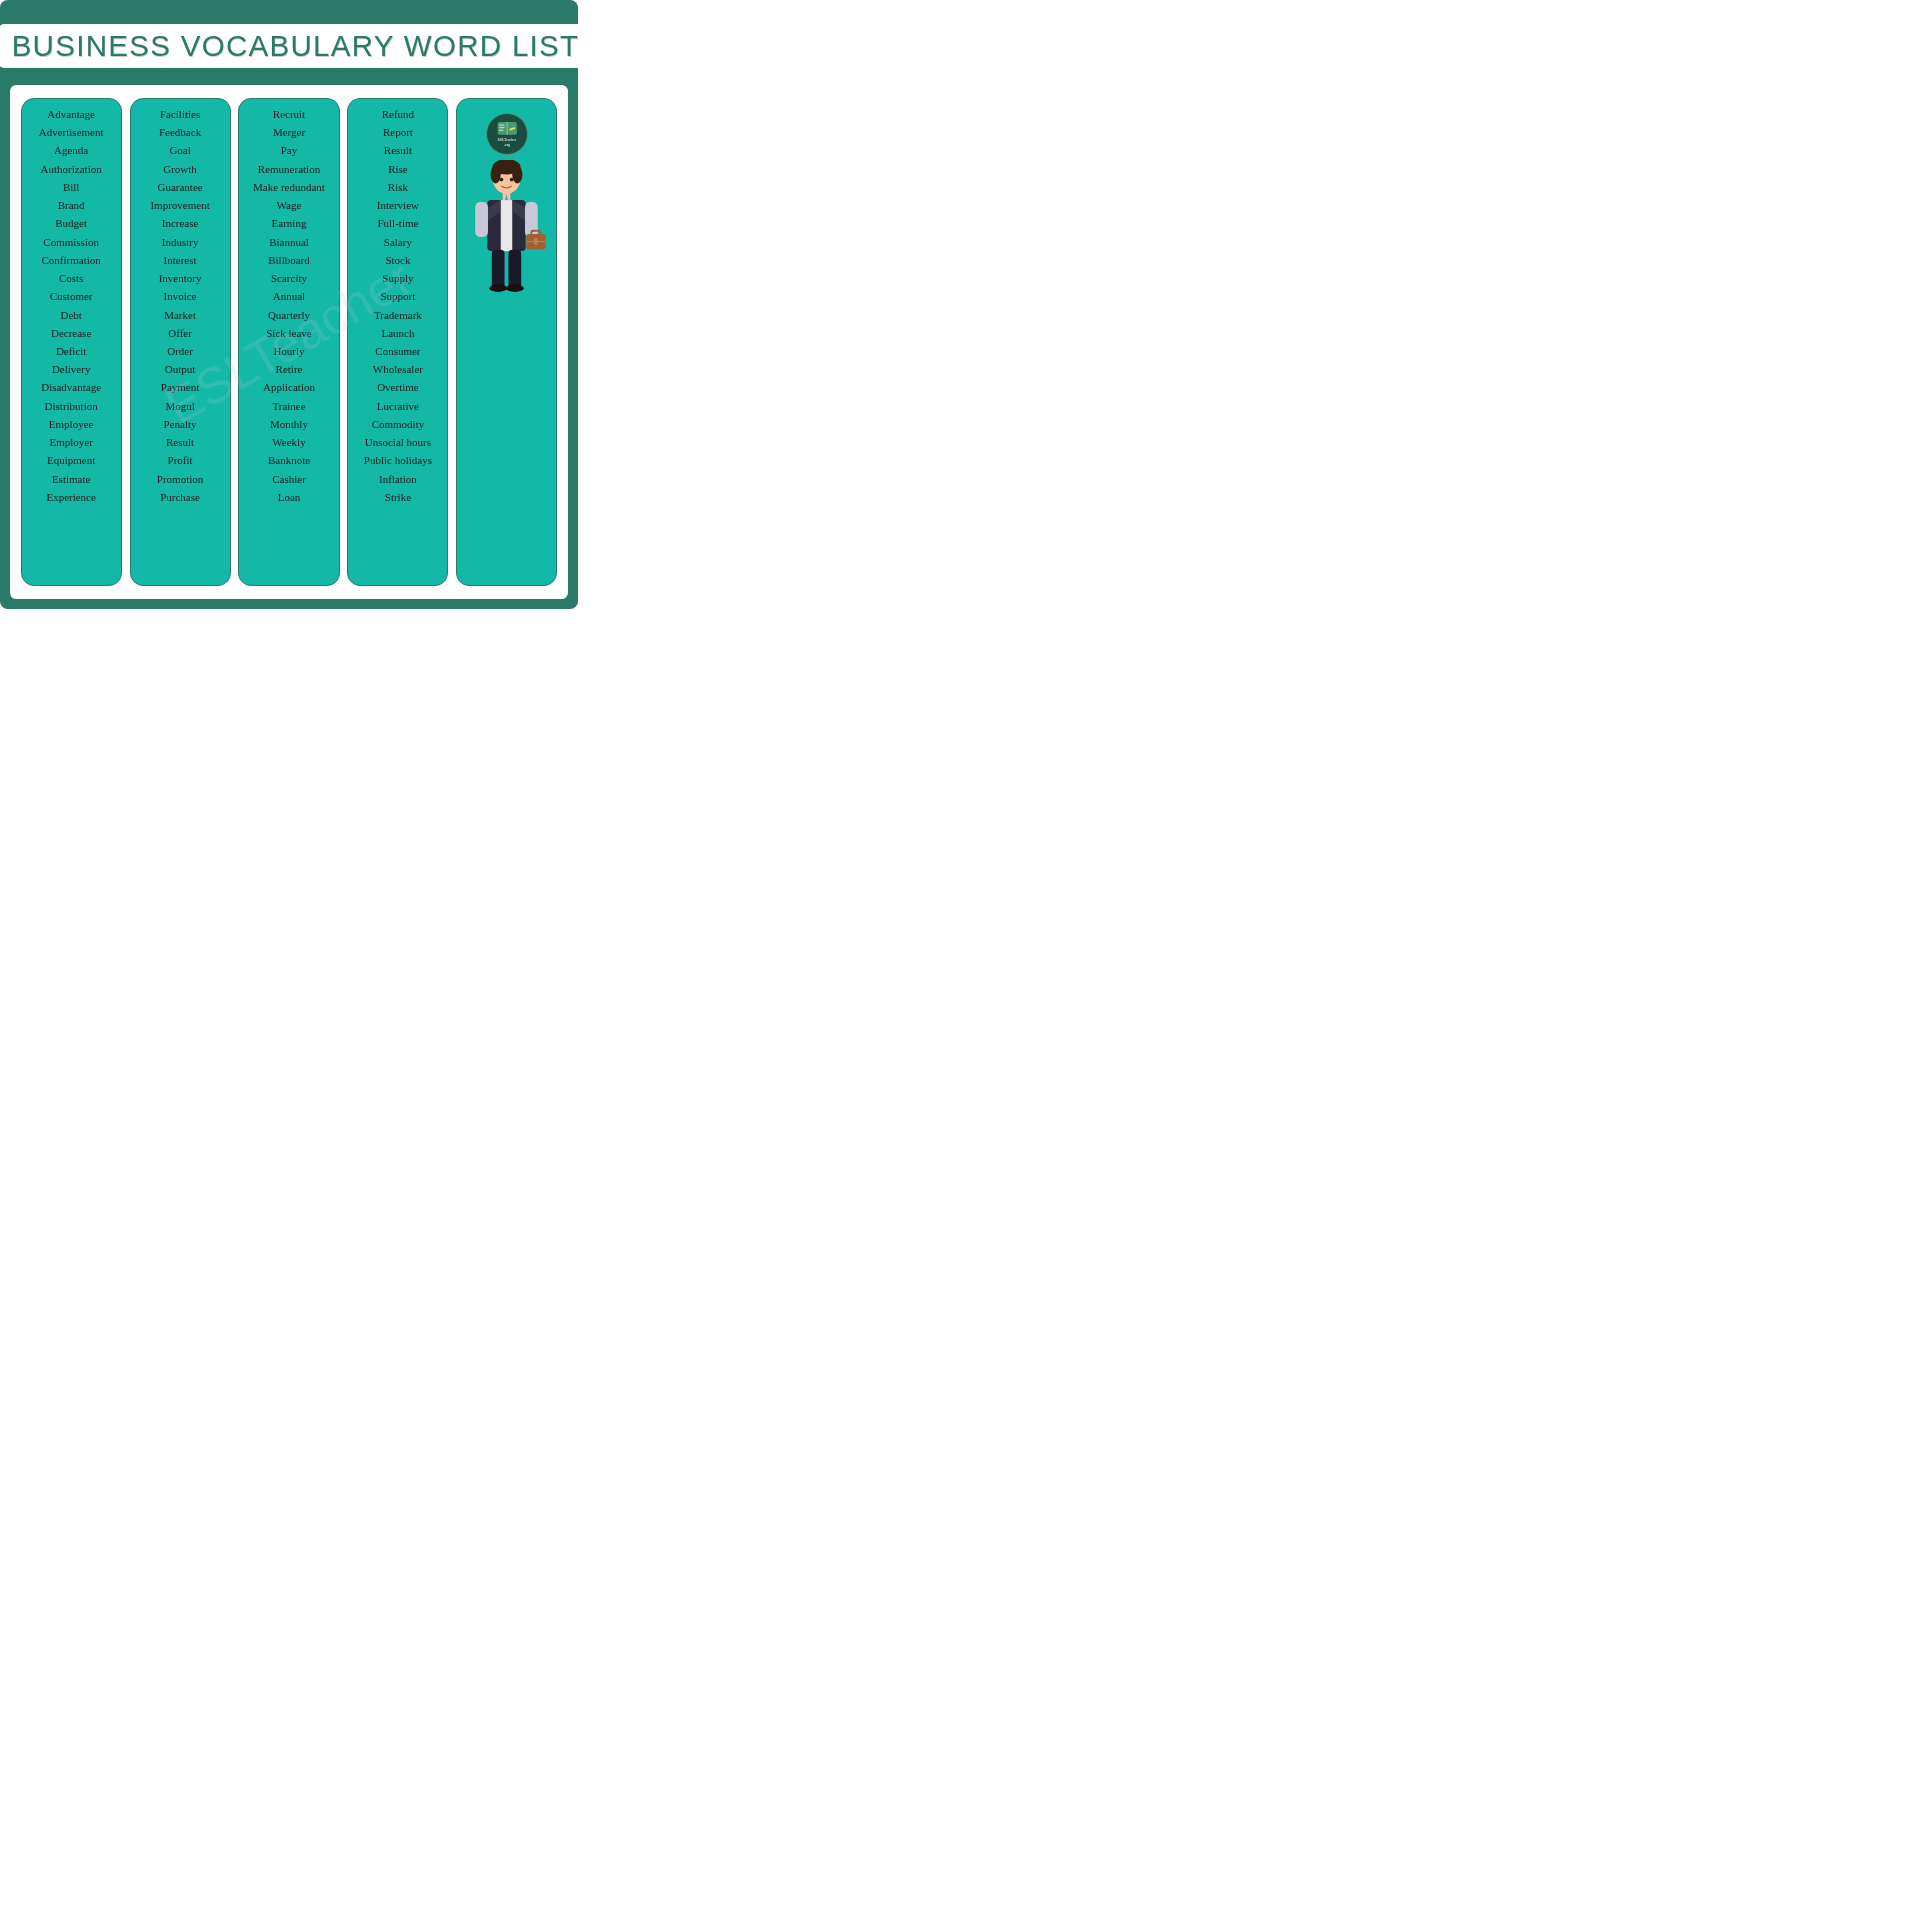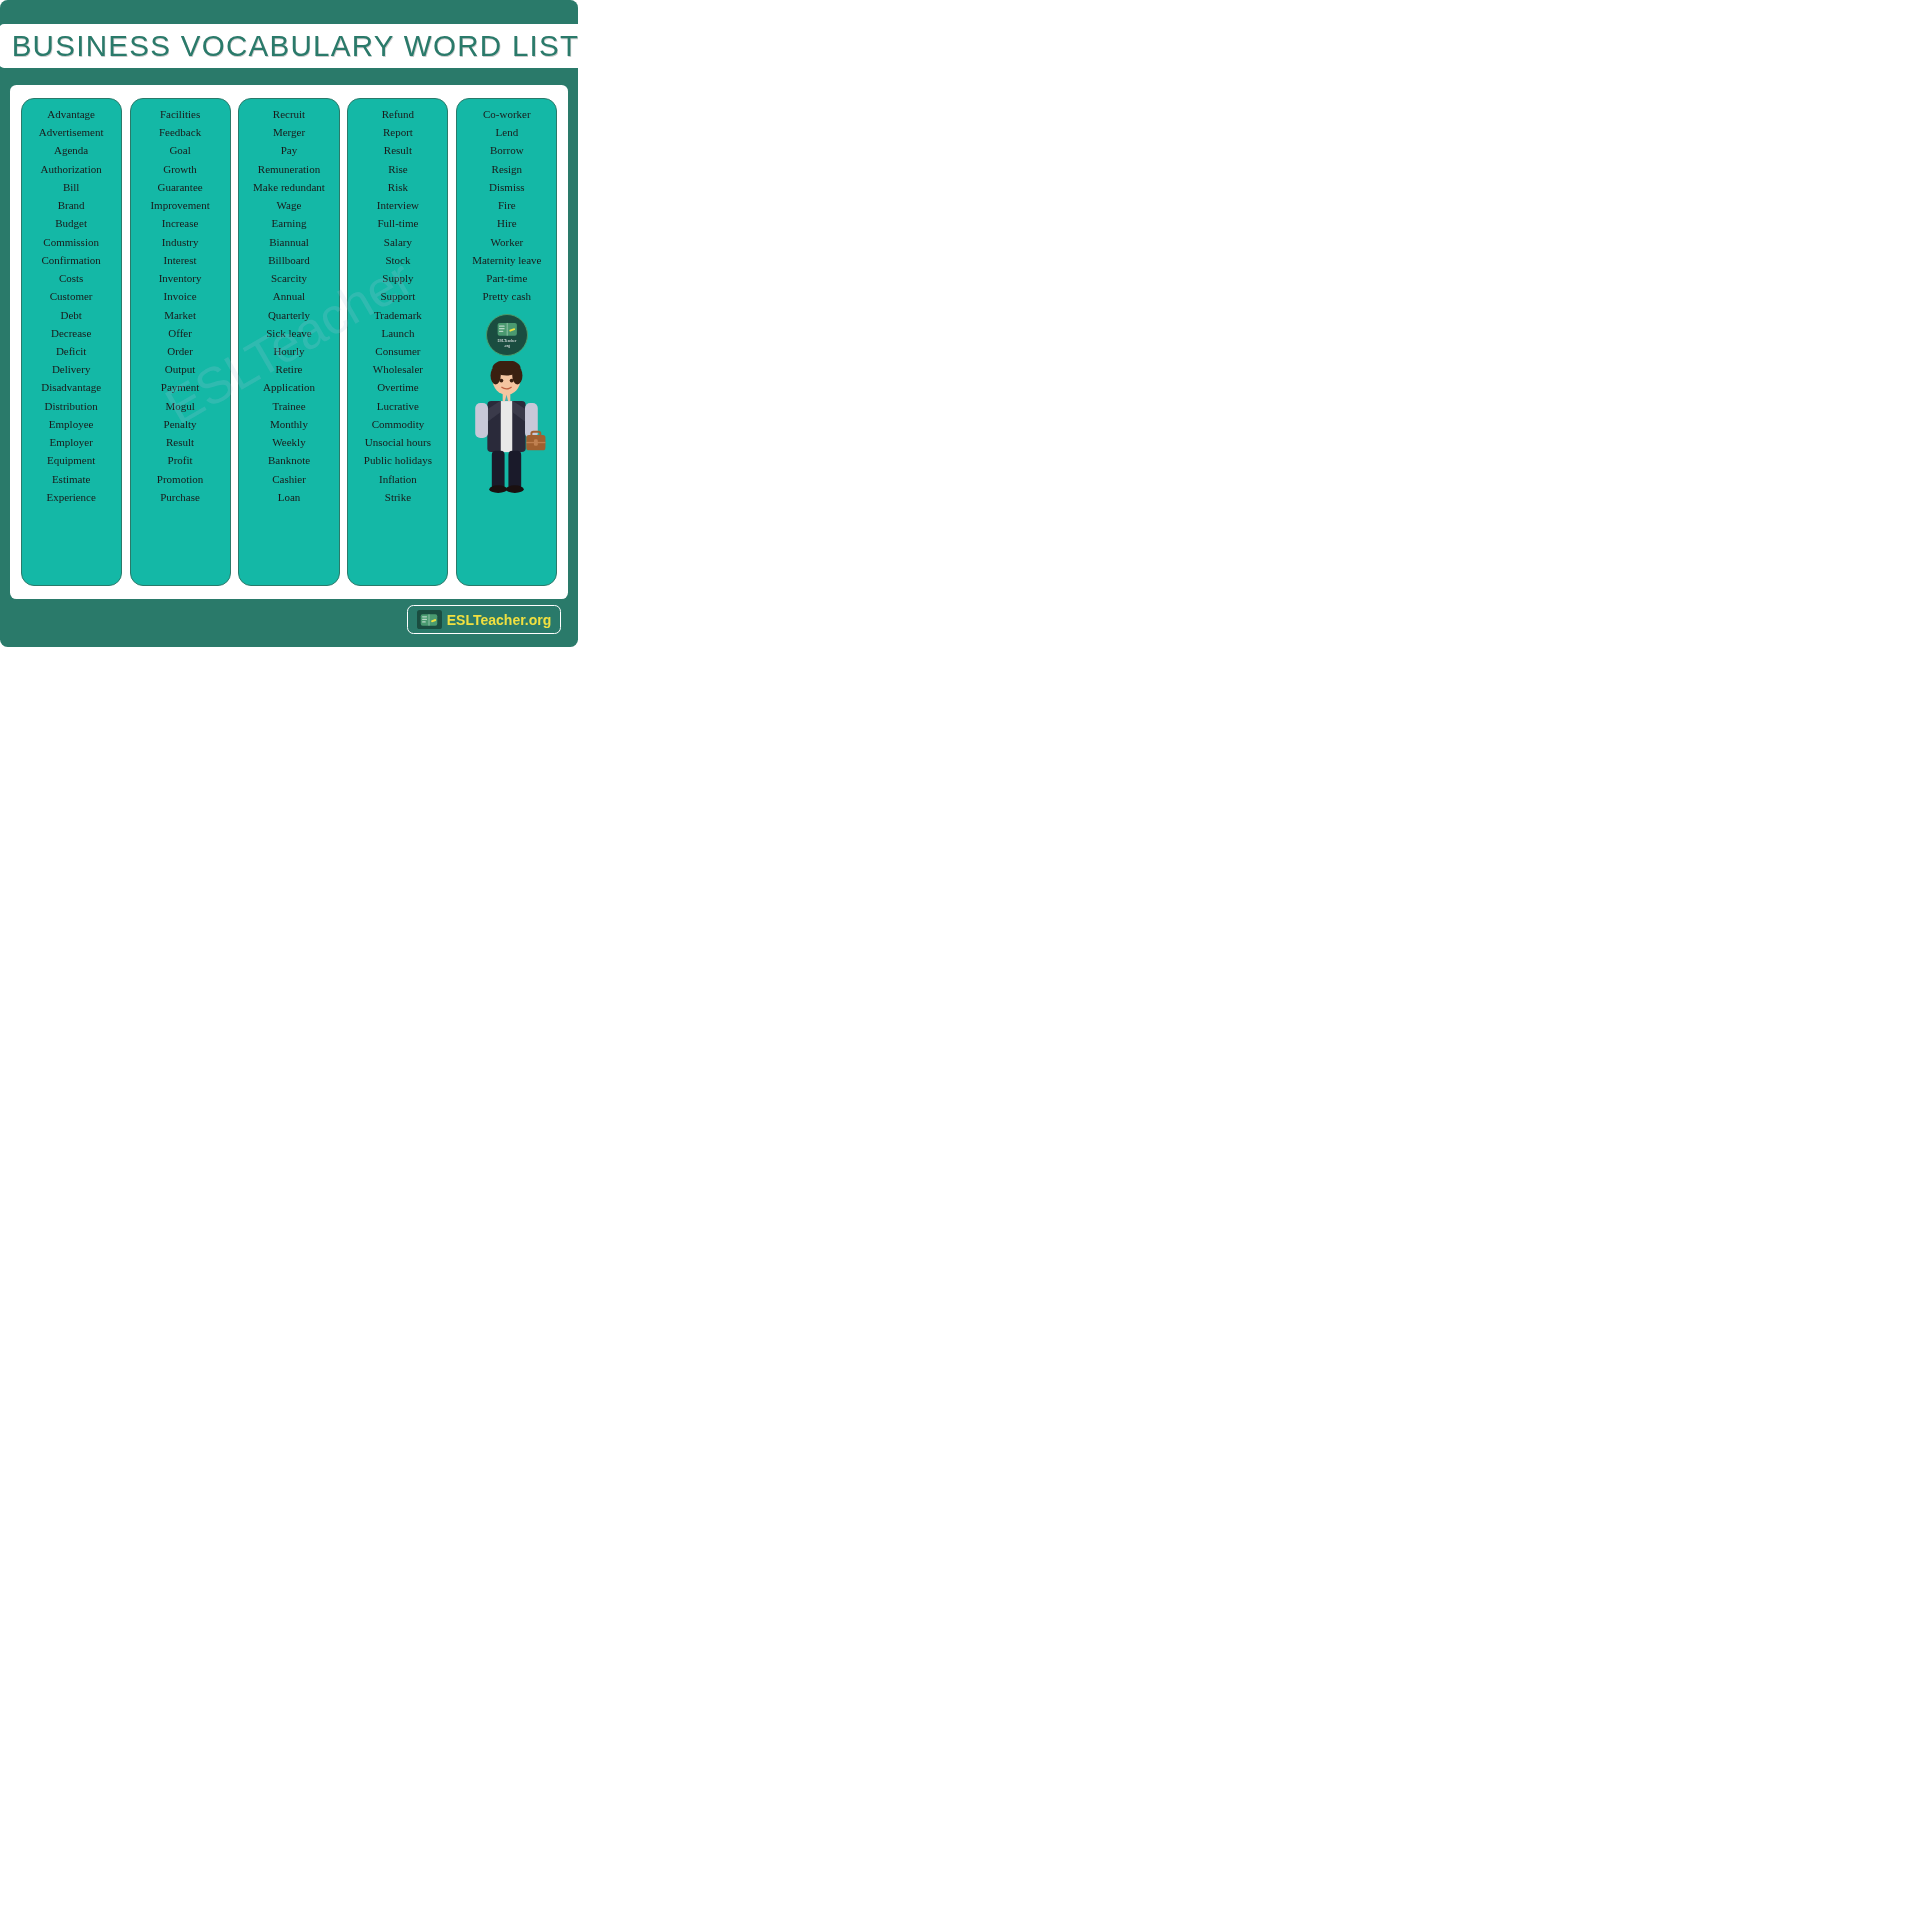--- a/index.html
+++ b/index.html
@@ -265,33 +265,20 @@
           <p class="word-item">Wholesaler</p>
           <p class="word-item">Overtime</p>
           <p class="word-item">Lucrative</p>
           <p class="word-item">Commodity</p>
           <p class="word-item">Unsocial hours</p>
           <p class="word-item">Public holidays</p>
           <p class="word-item">Inflation</p>
           <p class="word-item">Strike</p>
         </div>
         <div class="column">
-          <div class="character-words">
-            <p class="word-item">Co-worker</p>
-            <p class="word-item">Lend</p>
-            <p class="word-item">Borrow</p>
-            <p class="word-item">Resign</p>
-            <p class="word-item">Dismiss</p>
-            <p class="word-item">Fire</p>
-            <p class="word-item">Hire</p>
-            <p class="word-item">Worker</p>
-            <p class="word-item">Maternity leave</p>
-            <p class="word-item">Part-time</p>
-            <p class="word-item">Pretty cash</p>
-          </div>
           <div style="width: 42px; height: 42px; background: rgb(26, 77, 64); border-radius: 50%; display: flex; flex-direction: column; align-items: center; justify-content: center; border: 1.9px solid rgb(74, 154, 106); margin: 7.7px auto 5.1px;">
             <svg width="20.5" height="16.7" viewBox="0 0 32 26" xmlns="http://www.w3.org/2000/svg">
       <rect x="1" y="3" width="30" height="20" rx="3" fill="#4a9a70"></rect>
       <rect x="15" y="3" width="2" height="20" fill="#fff" opacity="0.3"></rect>
       <rect x="3" y="7" width="9" height="2" rx="1" fill="#fff" opacity="0.6"></rect>
       <rect x="3" y="11" width="9" height="2" rx="1" fill="#fff" opacity="0.6"></rect>
       <rect x="3" y="15" width="7" height="2" rx="1" fill="#fff" opacity="0.6"></rect>
       <rect x="19" y="14" width="9" height="3" rx="1" fill="#f0e040" transform="rotate(-20 19 14)"></rect>
     </svg>
     <div style="font-size:3.9px;color:#fff;text-align:center;line-height:1.3;margin-top:1.3px;">ESLTeacher<br>.org</div>
@@ -332,32 +319,14 @@
       <rect x="68" y="140" width="20" height="60" rx="6" fill="#1a1a2a"></rect>
 
       <ellipse cx="52" cy="200" rx="14" ry="6" fill="#1a1010"></ellipse>
       <ellipse cx="78" cy="200" rx="14" ry="6" fill="#1a1010"></ellipse>
     </svg>
         </div>
       </div>
 
   </div>
 
-  <div class="footer">
-    <div class="footer-logo">
-      <div class="footer-logo-icon">
-        <svg width="18" height="14" viewBox="0 0 28 22" xmlns="http://www.w3.org/2000/svg">
-          <rect x="1" y="2" width="26" height="18" rx="3" fill="#4a9a70"></rect>
-          <rect x="13" y="2" width="2" height="18" fill="#fff" opacity="0.3"></rect>
-          <rect x="3" y="5" width="8" height="2" rx="1" fill="#fff" opacity="0.6"></rect>
-          <rect x="3" y="9" width="8" height="2" rx="1" fill="#fff" opacity="0.6"></rect>
-          <rect x="3" y="13" width="6" height="2" rx="1" fill="#fff" opacity="0.6"></rect>
-
-          <rect x="17" y="12" width="8" height="3" rx="1" fill="#f0e040" transform="rotate(-20 17 12)"></rect>
-        </svg>
-      </div>
-      <div class="footer-logo-text">
-        <span>ESL</span><span>Teacher.org</span>
-      </div>
-    </div>
-  </div>
 </div>
 
 
 </body></html>

